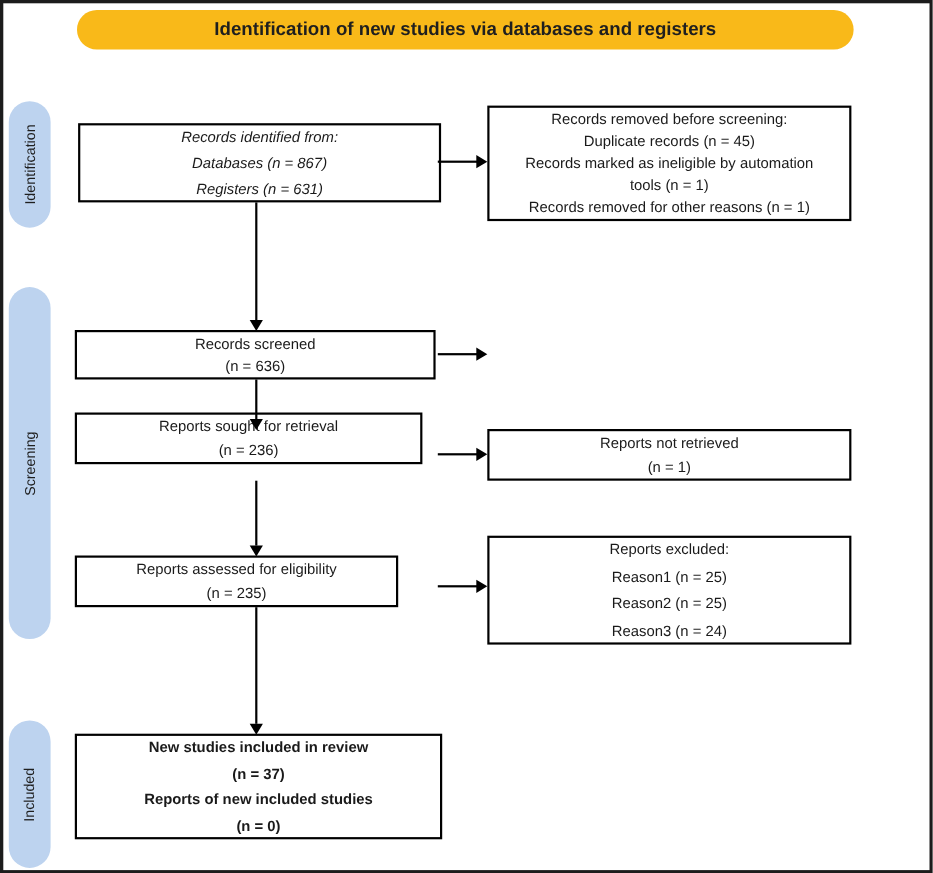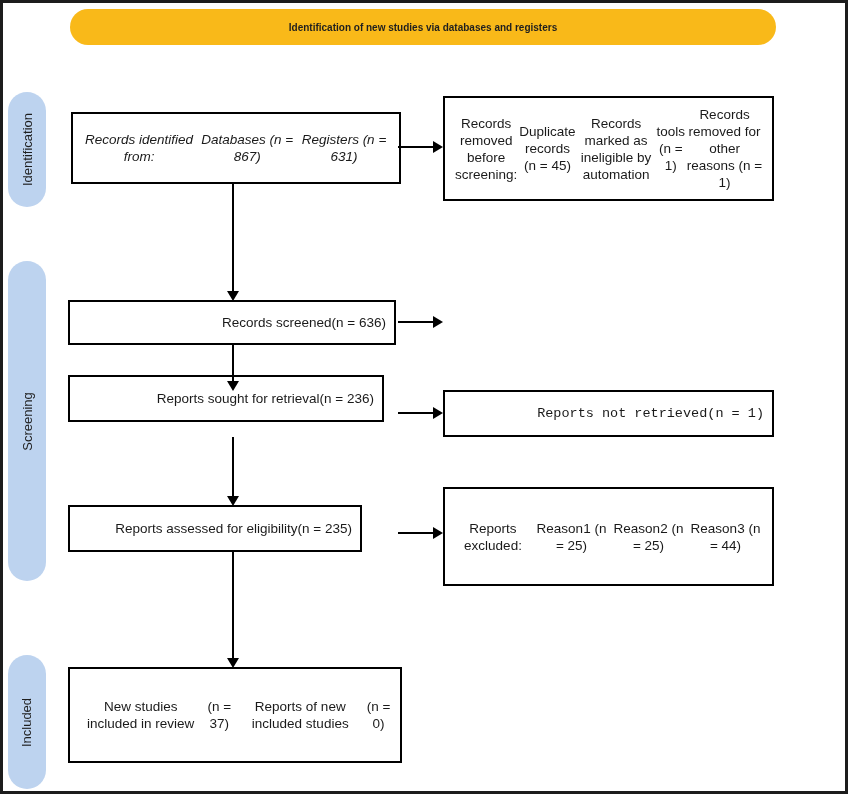--- a/index.html
+++ b/index.html
@@ -23,21 +23,21 @@
     overflow: hidden;
   }
 
   .banner {
     position: absolute;
     left: 67px; top: 6px;
     width: 706px; height: 36px;
     background: var(--banner-bg);
     border-radius: 18px;
     display: flex; align-items: center; justify-content: center;
-    font-size: 10px; font-weight: 600; color: #1f1f1f;
+    font-size: 17px; font-weight: 600; color: #1f1f1f;
   }
 
   .side-label {
     position: absolute;
     left: 5px; width: 38px;
     background: var(--side-bg);
     border-radius: 19px;
     display: flex; align-items: center; justify-content: center;
   }
   .side-label span {
@@ -47,35 +47,35 @@
     color: #1f1f1f;
   }
   .side-identification { top: 89px;  height: 115px; }
   .side-screening      { top: 258px; height: 320px; }
   .side-included       { top: 652px; height: 134px; }
 
   .node {
     position: absolute;
     background: #ffffff;
     border: 2px solid var(--box-border);
-    display: flex; 
-    align-items: center; justify-content: flex-end;
+    display: flex; flex-direction: column;
+    align-items: center; justify-content: space-between;
     text-align: center;
     font-size: 13.5px; line-height: 17px;
     padding: 2px 8px;
   }
   .box1 { left: 68px;  top: 109px; width: 330px; height: 72px; font-style: italic;  }
   .box2 { left: 440px; top: 93px;  width: 331px; height: 105px; }
   .box3 { left: 65px;  top: 297px; width: 328px; height: 45px;  }
   .box4 { left: 440px; top: 297px; width: 331px; height: 45px;  }
   .box5 { left: 65px;  top: 372px; width: 316px; height: 47px;  }
-  .box6 { left: 440px; top: 387px; width: 331px; height: 47px; font-family: Liberation Mono, monospace;  }
+  .box6 { left: 440px; top: 387px; width: 331px; height: 47px;  }
   .box7 { left: 65px;  top: 502px; width: 294px; height: 47px;  }
   .box8 { left: 440px; top: 484px; width: 331px; height: 99px;  }
-  .box9 { left: 65px;  top: 664px; width: 334px; height: 96px;  }
+  .box9 { left: 65px;  top: 664px; width: 334px; height: 96px; font-weight: bold;  }
 
   .vline {
     position: absolute;
     left: 229px; width: 2px;
     background: var(--arrow);
   }
   .vhead {
     position: absolute;
     left: 224px;
     width: 0; height: 0;
@@ -158,21 +158,21 @@
 
   <div class="node box7">
     <div>Reports assessed for eligibility</div>
     <div>(n = 235)</div>
   </div>
 
   <div class="node box8">
     <div>Reports excluded:</div>
     <div>Reason1 (n = 25)</div>
     <div>Reason2 (n = 25)</div>
-    <div>Reason3 (n = 44)</div>
+    <div>Reason3 (n = 24)</div>
   </div>
 
   <div class="node box9">
     <div>New studies included in review</div>
     <div>(n = 37)</div>
     <div>Reports of new included studies</div>
     <div>(n = 0)</div>
   </div>
 
   <div class="vline a1-line"></div>

